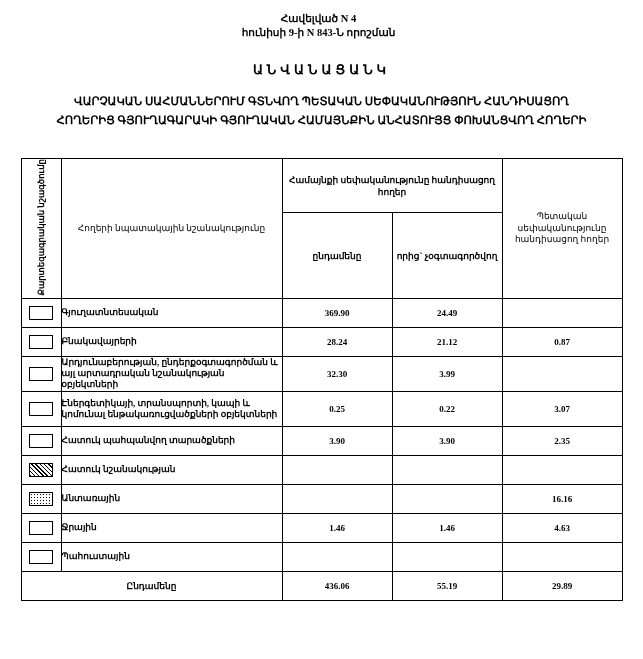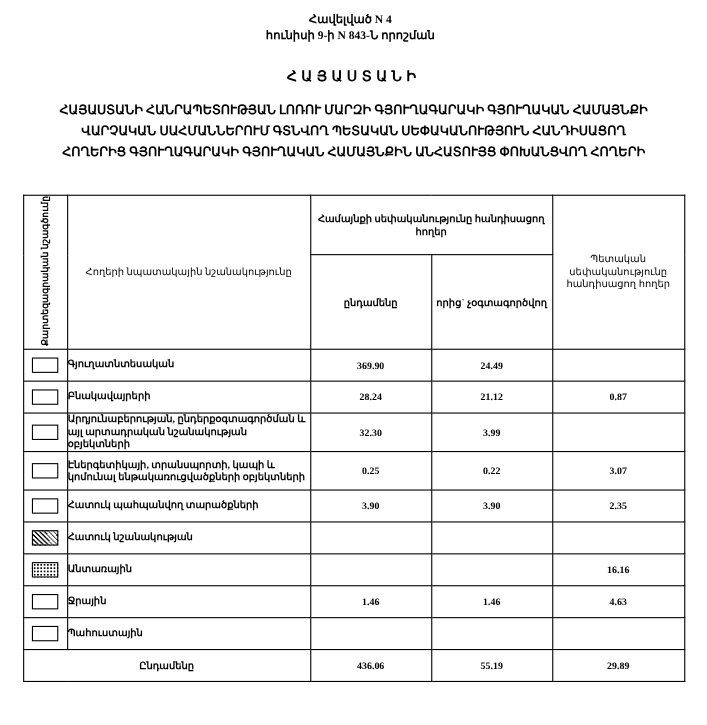--- a/index.html
+++ b/index.html
@@ -152,24 +152,23 @@
 </head>
 <body>
 
 <div class="page">
 
   <div class="header-block">
     <div>Հավելված N 4</div>
     <div>հունիսի 9-ի N 843-Ն որոշման</div>
   </div>
 
-  <div class="doc-title">ՀԱՅԱՍՏԱՆԻ</div>
+  <div class="doc-title">ԱՆՎԱՆԱՑԱՆԿ</div>
 
   <div class="subtitle">
-    <div>ՀԱՅԱՍՏԱՆԻ ՀԱՆՐԱՊԵՏՈՒԹՅԱՆ ԼՈՌՈՒ ՄԱՐԶԻ ԳՅՈՒՂԱԳԱՐԱԿԻ ԳՅՈՒՂԱԿԱՆ ՀԱՄԱՅՆՔԻ</div>
     <div>ՎԱՐՉԱԿԱՆ ՍԱՀՄԱՆՆԵՐՈՒՄ ԳՏՆՎՈՂ ՊԵՏԱԿԱՆ ՍԵՓԱԿԱՆՈՒԹՅՈՒՆ ՀԱՆԴԻՍԱՑՈՂ</div>
     <div>ՀՈՂԵՐԻՑ ԳՅՈՒՂԱԳԱՐԱԿԻ ԳՅՈՒՂԱԿԱՆ ՀԱՄԱՅՆՔԻՆ ԱՆՀԱՏՈՒՅՑ ՓՈԽԱՆՑՎՈՂ ՀՈՂԵՐԻ</div>
   </div>
 
   <table class="main">
     <colgroup>
       <col class="col-chk">
       <col class="col-name">
       <col class="col-total">
       <col class="col-over">

